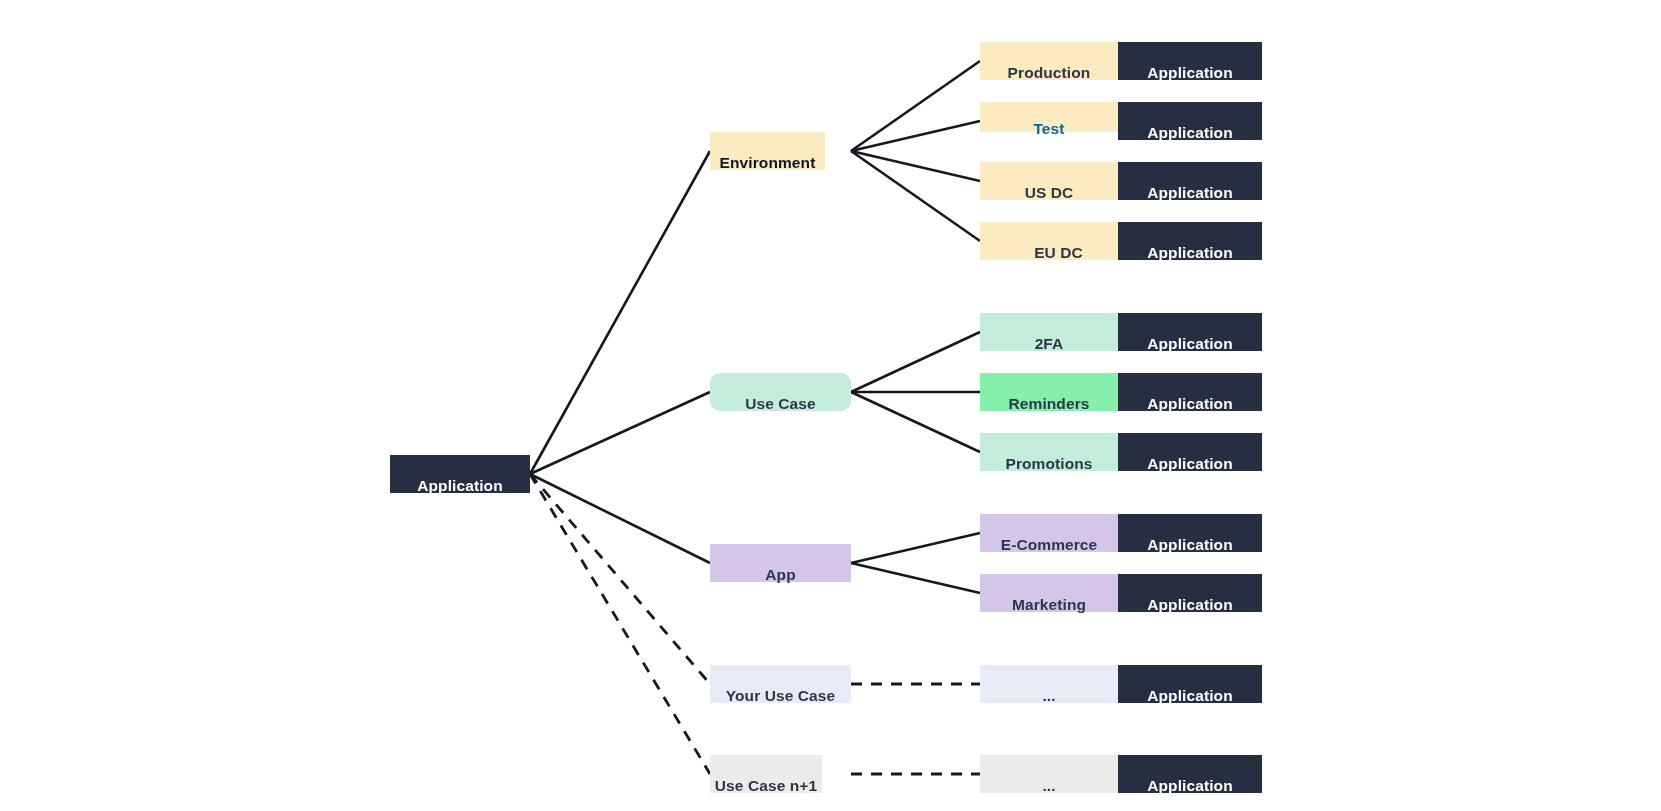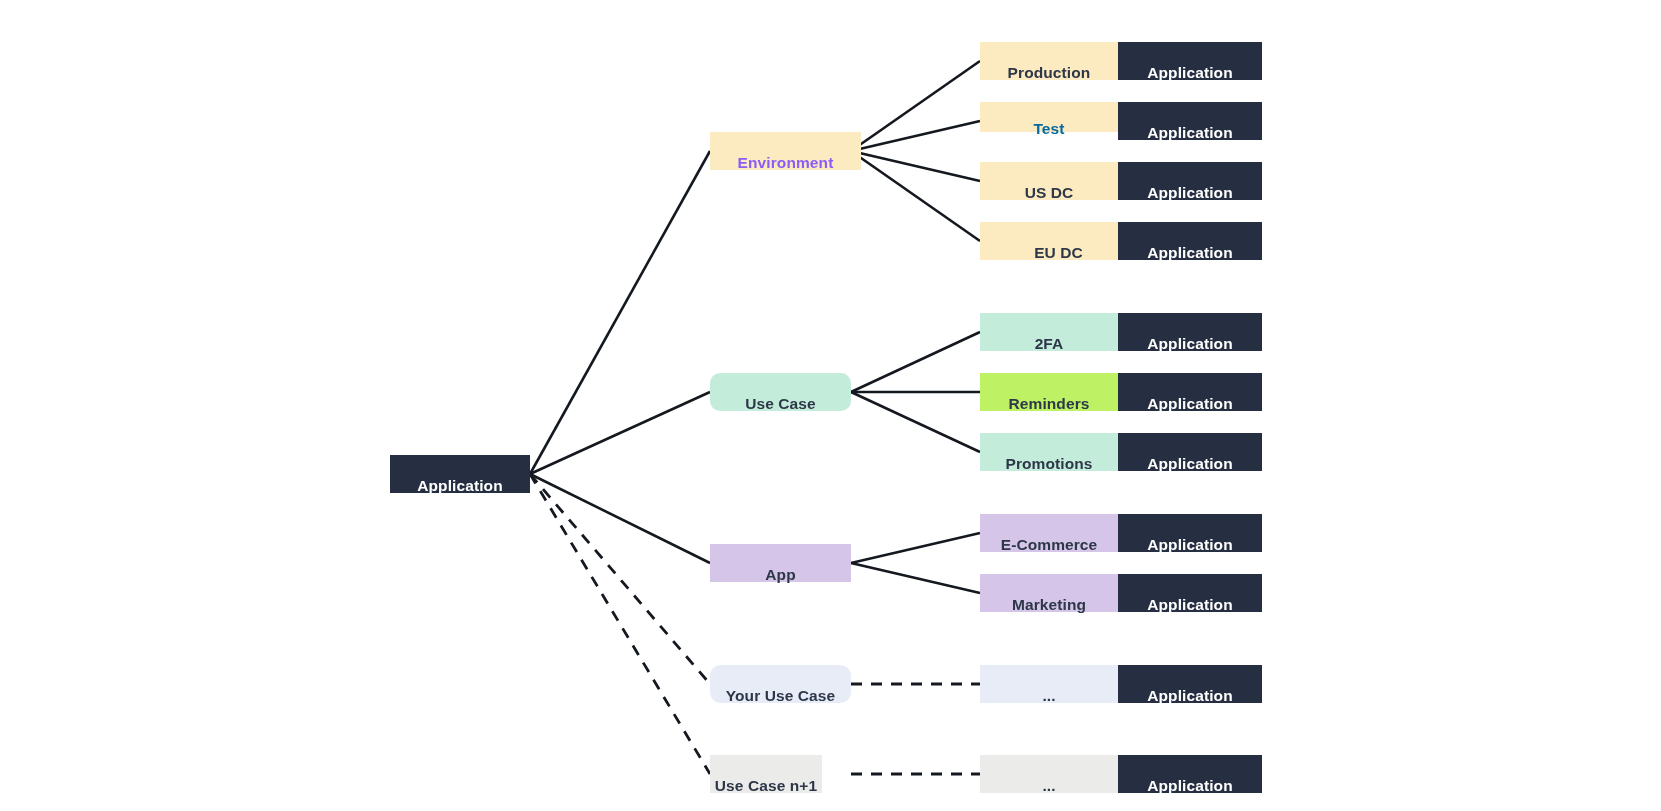--- a/index.html
+++ b/index.html
@@ -87,21 +87,21 @@
       <line x1="851" y1="563" x2="980" y2="593" class="edge-solid"></line>
       <line x1="530" y1="474" x2="710" y2="684" class="edge-dashed"></line>
       <line x1="851" y1="684" x2="980" y2="684" class="edge-dashed"></line>
       <line x1="530" y1="474" x2="710" y2="774" class="edge-dashed"></line>
       <line x1="851" y1="774" x2="980" y2="774" class="edge-dashed"></line>
     </svg>
   <div id="node-layer">
       <div class="node node-root" style="left: 390px; top: 455px; width: 140px; height: 38px; background: rgb(37, 47, 65); color: rgb(255, 255, 255);">
         <span class="node-text">Application</span>
       </div>
-      <div class="node node-cat" style="left: 710px; top: 132px; width: 151px; height: 38px; background: rgb(252, 235, 193); color: #8b5cf6;">
+      <div class="node node-cat" style="left: 710px; top: 132px; width: 115px; height: 38px; background: rgb(252, 235, 193); color: #0f172a;">
         <span class="node-text">Environment</span>
       </div>
       <div class="node node-leaf" style="left: 980px; top: 42px; width: 138px; height: 38px; background: rgb(252, 235, 193); color: rgb(45, 55, 72);">
         <span class="node-text">Production</span>
       </div>
       <div class="node node-app" style="left: 1118px; top: 42px; width: 144px; height: 38px; background: rgb(37, 47, 65); color: rgb(255, 255, 255);">
         <span class="node-text">Application</span>
       </div>
       <div class="node node-leaf" style="left: 980px; top: 102px; width: 138px; height: 30px; background: rgb(252, 235, 193); color: #0369a1;">
         <span class="node-text">Test</span>
@@ -123,21 +123,21 @@
       </div>
       <div class="node node-cat" style="left: 710px; top: 373px; width: 141px; height: 38px; background: rgb(196, 236, 219); color: rgb(45, 55, 72); border-radius: 10px;">
         <span class="node-text">Use Case</span>
       </div>
       <div class="node node-leaf" style="left: 980px; top: 313px; width: 138px; height: 38px; background: rgb(196, 236, 219); color: rgb(45, 55, 72);">
         <span class="node-text">2FA</span>
       </div>
       <div class="node node-app" style="left: 1118px; top: 313px; width: 144px; height: 38px; background: rgb(37, 47, 65); color: rgb(255, 255, 255);">
         <span class="node-text">Application</span>
       </div>
-      <div class="node node-leaf" style="left: 980px; top: 373px; width: 138px; height: 38px; background: #bef264; color: rgb(45, 55, 72);">
+      <div class="node node-leaf" style="left: 980px; top: 373px; width: 138px; height: 38px; background: #86efac; color: rgb(45, 55, 72);">
         <span class="node-text">Reminders</span>
       </div>
       <div class="node node-app" style="left: 1118px; top: 373px; width: 144px; height: 38px; background: rgb(37, 47, 65); color: rgb(255, 255, 255);">
         <span class="node-text">Application</span>
       </div>
       <div class="node node-leaf" style="left: 980px; top: 433px; width: 138px; height: 38px; background: rgb(196, 236, 219); color: rgb(45, 55, 72);">
         <span class="node-text">Promotions</span>
       </div>
       <div class="node node-app" style="left: 1118px; top: 433px; width: 144px; height: 38px; background: rgb(37, 47, 65); color: rgb(255, 255, 255);">
         <span class="node-text">Application</span>
@@ -150,21 +150,21 @@
       </div>
       <div class="node node-app" style="left: 1118px; top: 514px; width: 144px; height: 38px; background: rgb(37, 47, 65); color: rgb(255, 255, 255);">
         <span class="node-text">Application</span>
       </div>
       <div class="node node-leaf" style="left: 980px; top: 574px; width: 138px; height: 38px; background: rgb(213, 197, 232); color: rgb(45, 55, 72);">
         <span class="node-text">Marketing</span>
       </div>
       <div class="node node-app" style="left: 1118px; top: 574px; width: 144px; height: 38px; background: rgb(37, 47, 65); color: rgb(255, 255, 255);">
         <span class="node-text">Application</span>
       </div>
-      <div class="node node-cat" style="left: 710px; top: 665px; width: 141px; height: 38px; background: rgb(232, 236, 247); color: rgb(45, 55, 72); border-radius: 11px;">
+      <div class="node node-cat" style="left: 710px; top: 665px; width: 141px; height: 38px; background: rgb(232, 236, 247); color: rgb(45, 55, 72);">
         <span class="node-text">Your Use Case</span>
       </div>
       <div class="node node-leaf" style="left: 980px; top: 665px; width: 138px; height: 38px; background: rgb(232, 236, 247); color: rgb(45, 55, 72);">
         <span class="node-text">...</span>
       </div>
       <div class="node node-app" style="left: 1118px; top: 665px; width: 144px; height: 38px; background: rgb(37, 47, 65); color: rgb(255, 255, 255);">
         <span class="node-text">Application</span>
       </div>
       <div class="node node-cat" style="left: 710px; top: 755px; width: 112px; height: 38px; background: rgb(235, 235, 233); color: rgb(45, 55, 72);">
         <span class="node-text">Use Case n+1</span>

